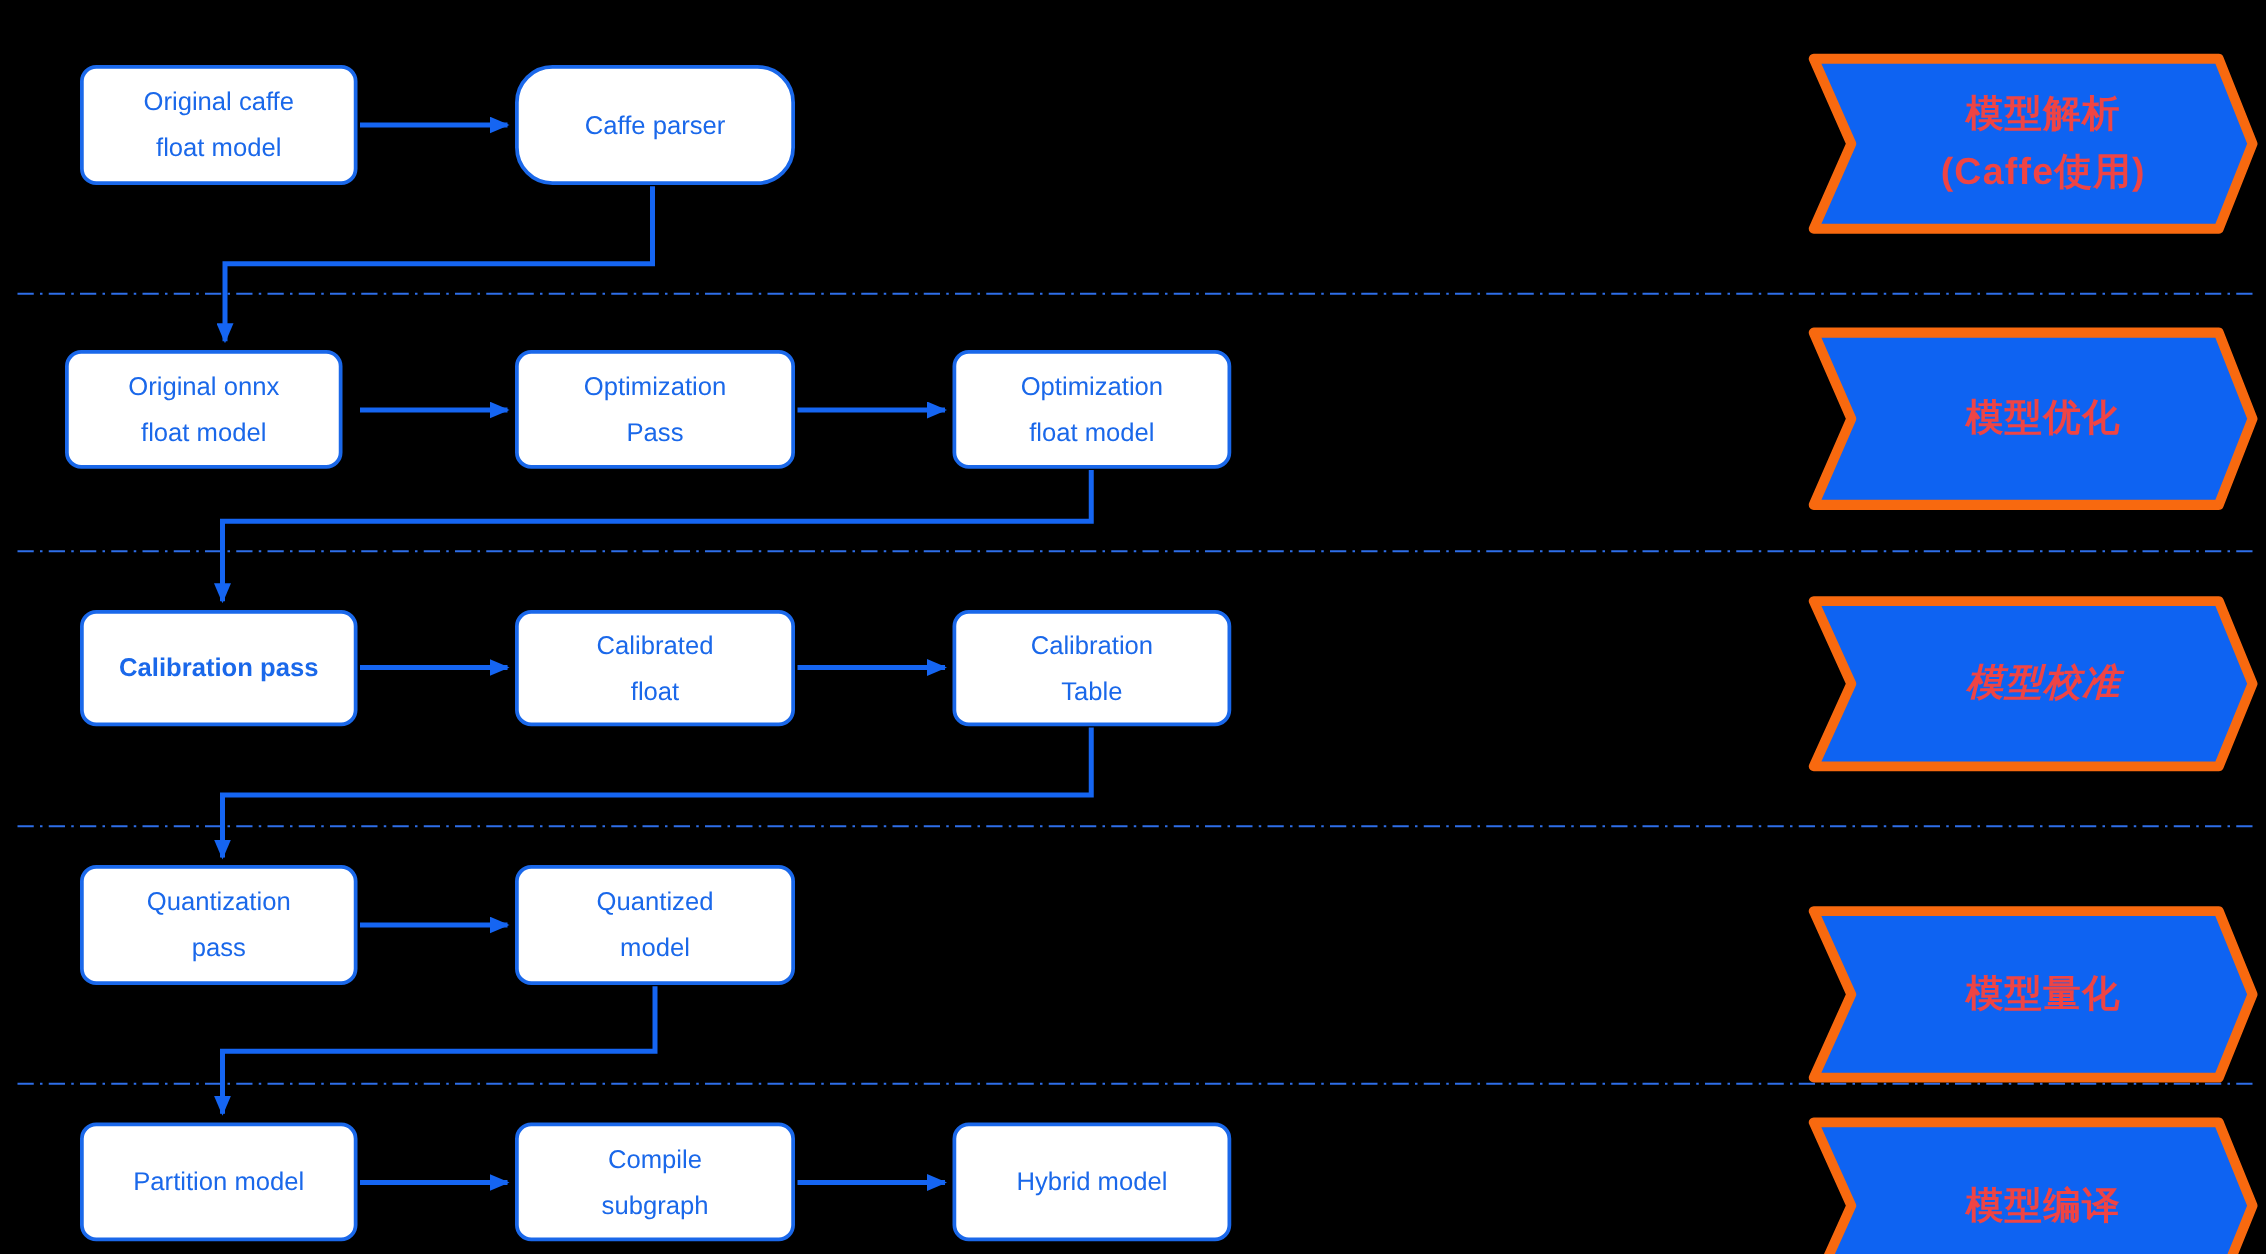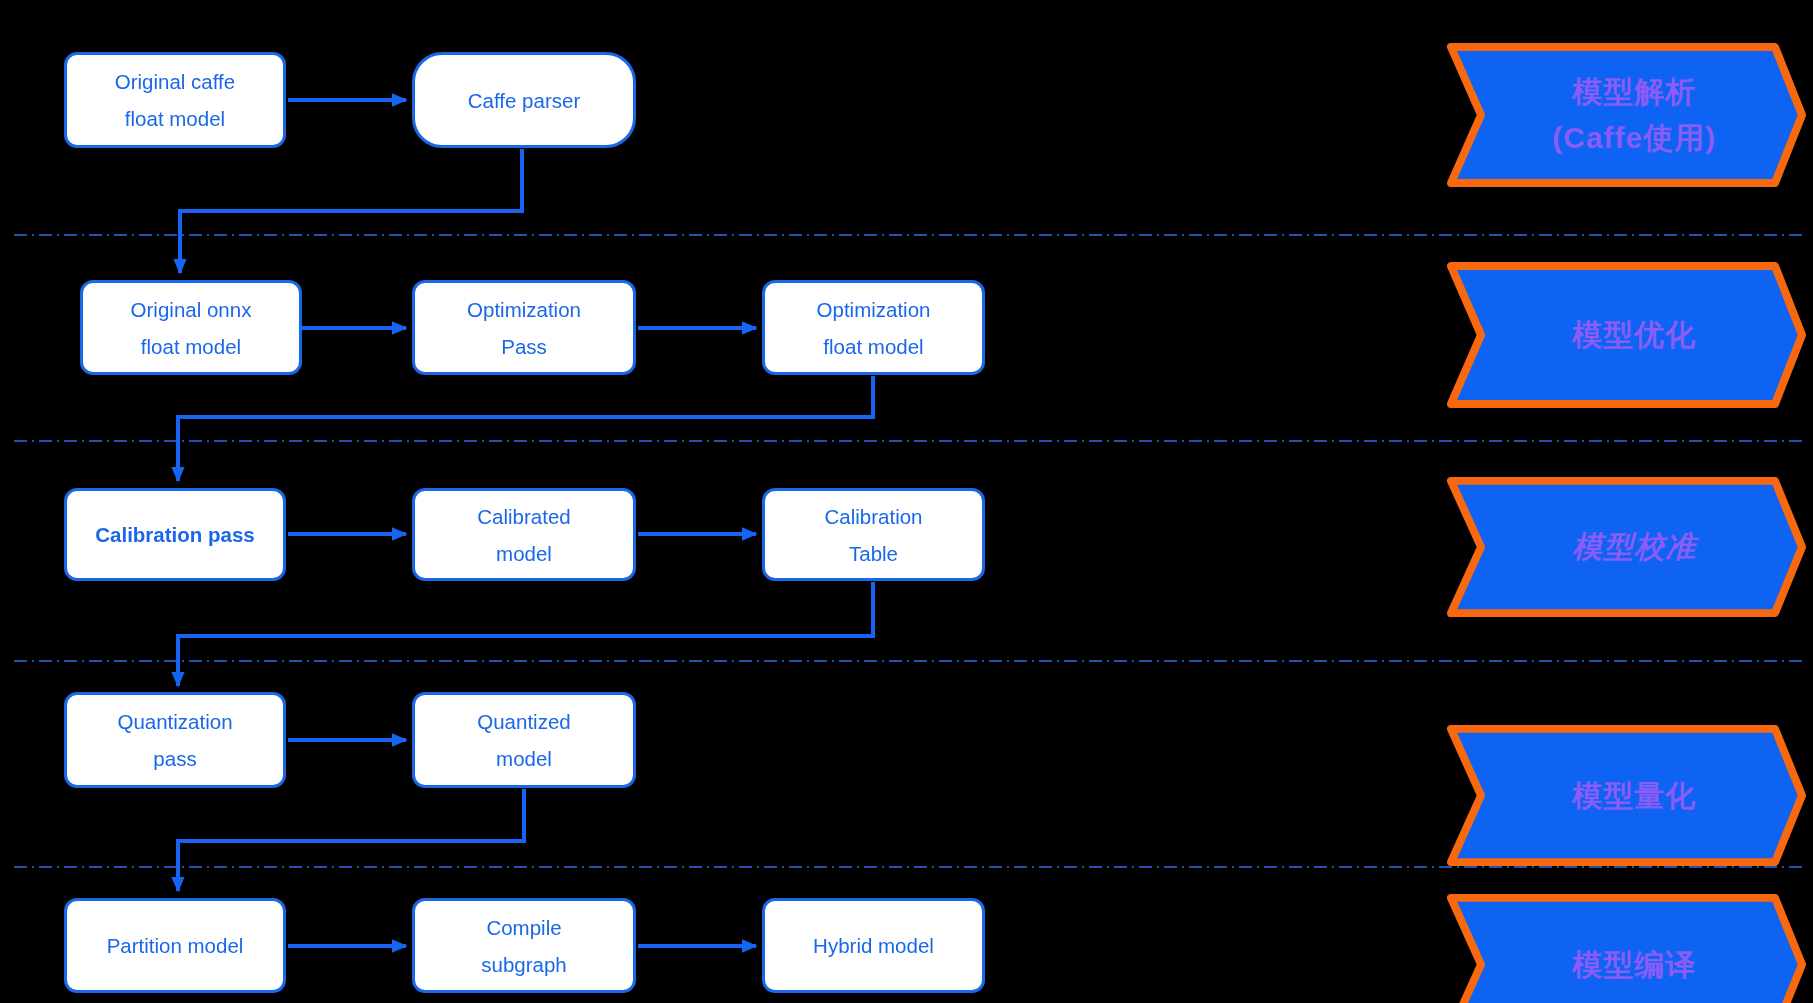--- a/index.html
+++ b/index.html
@@ -25,21 +25,21 @@
     display:flex;
     align-items:center;
     justify-content:center;
     white-space:pre-line;
   }
   .banner{position:absolute;width:365px;}
   .banner svg{position:absolute;left:0;top:0;width:100%;height:100%;}
   .banner .banner-label{
     position:absolute;left:44px;right:26px;top:0;bottom:0;
     display:flex;align-items:center;justify-content:center;
-    color:#8b5cf6;font-size:30px;font-weight:bold;
+    color:#ef4444;font-size:30px;font-weight:bold;
     line-height:46px;text-align:center;white-space:pre-line;
     letter-spacing:1px;
   }
 </style>
 </head>
 <body>
 
 <div class="canvas">
 
   <svg class="layer" viewBox="0 0 1813 1003" xmlns="http://www.w3.org/2000/svg">
@@ -70,30 +70,30 @@
       <polyline points="873,338 873,379 178,379 178,443" marker-end="url(#ah)"></polyline>
       <polyline points="873,544 873,598 178,598 178,648" marker-end="url(#ah)"></polyline>
       <polyline points="524,751 524,803 178,803 178,853" marker-end="url(#ah)"></polyline>
     </g>
   </svg>
 
   <div class="node" style="left:64px;top:14px;width:222px;height:96px;">Original caffe
 float model</div>
   <div class="node" style="left:412px;top:14px;width:224px;height:96px;border-radius:30px;">Caffe parser</div>
 
-  <div class="node" style="left:80px;top:242px;width:222px;height:95px;">Original onnx
+  <div class="node" style="left:52px;top:242px;width:222px;height:95px;">Original onnx
 float model</div>
   <div class="node" style="left:412px;top:242px;width:224px;height:95px;">Optimization
 Pass</div>
   <div class="node" style="left:762px;top:242px;width:223px;height:95px;">Optimization
 float model</div>
 
   <div class="node" style="left:64px;top:450px;width:222px;height:93px;font-weight:bold;">Calibration pass</div>
   <div class="node" style="left:412px;top:450px;width:224px;height:93px;">Calibrated
-model</div>
+float</div>
   <div class="node" style="left:64px;top:654px;width:222px;height:96px;">Quantization
 pass</div>
 
   <div class="node" style="left:762px;top:450px;width:223px;height:93px;">Calibration
 Table</div>
   <div class="node" style="left:412px;top:654px;width:224px;height:96px;">Quantized
 model</div>
 
   <div class="node" style="left:64px;top:860px;width:222px;height:95px;">Partition model</div>
   <div class="node" style="left:412px;top:860px;width:224px;height:95px;">Compile

